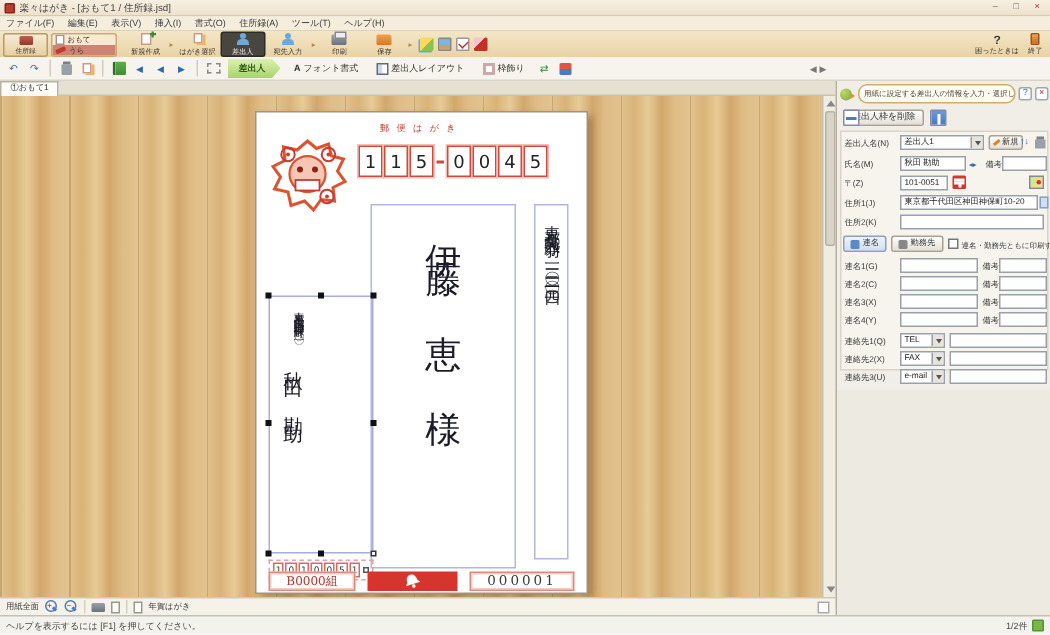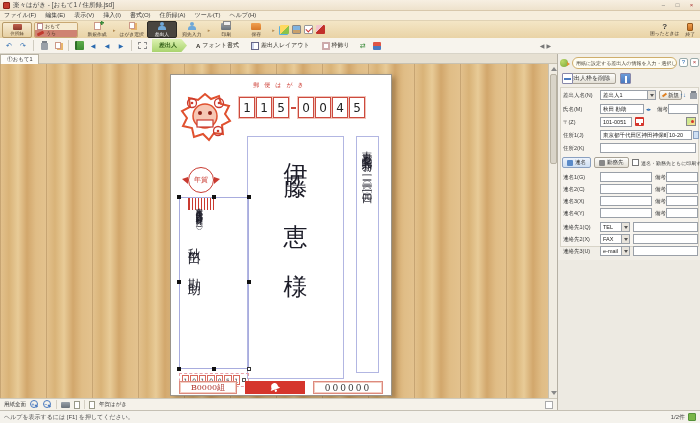--- a/index.html
+++ b/index.html
@@ -373,26 +373,20 @@
           <span>0</span>
         </div>
       <div class="pbox">
           <span>4</span>
         </div>
       <div class="pbox">
           <span>5</span>
         </div>
     </div>
 
-    <div class="nenga">
-      <div class="nenga-circle">
-          <span class="nenga-t">年賀</span>
-        </div>
-      <div class="nenga-bars"></div>
-    </div>
 
     <div class="frame addr-frame">
       <span class="vtext">東京都北区赤羽 一〇ー二〇ー三〇四</span>
     </div>
 
     <div class="frame name-frame">
       <span class="vtext">伊藤 恵 様</span>
     </div>
 
     <div class="frame sender-frame">
@@ -438,21 +432,21 @@
 
     <div class="lot-left">B0000組</div>
     <div class="lot-mid">
       <svg width="16" height="11" viewBox="0 0 16 11">
         <g transform="rotate(-18 8 6)">
           <path d="M8 1 C5.2 1 4.6 3.4 4.5 5.6 L3 7.4 L13 7.4 L11.5 5.6 C11.4 3.4 10.8 1 8 1 Z" fill="#fff"></path>
           <circle cx="8" cy="8.8" r="1.2" fill="#fff"></circle>
         </g>
       </svg>
     </div>
-    <div class="lot-right">000000</div>
+    <div class="lot-right">000001</div>
   </div>
 
   <div class="vscroll">
     <div class="varrow up"></div>
     <div class="vthumb"></div>
     <div class="varrow down"></div>
   </div>
 </div>
 
 <div class="bottombar">

